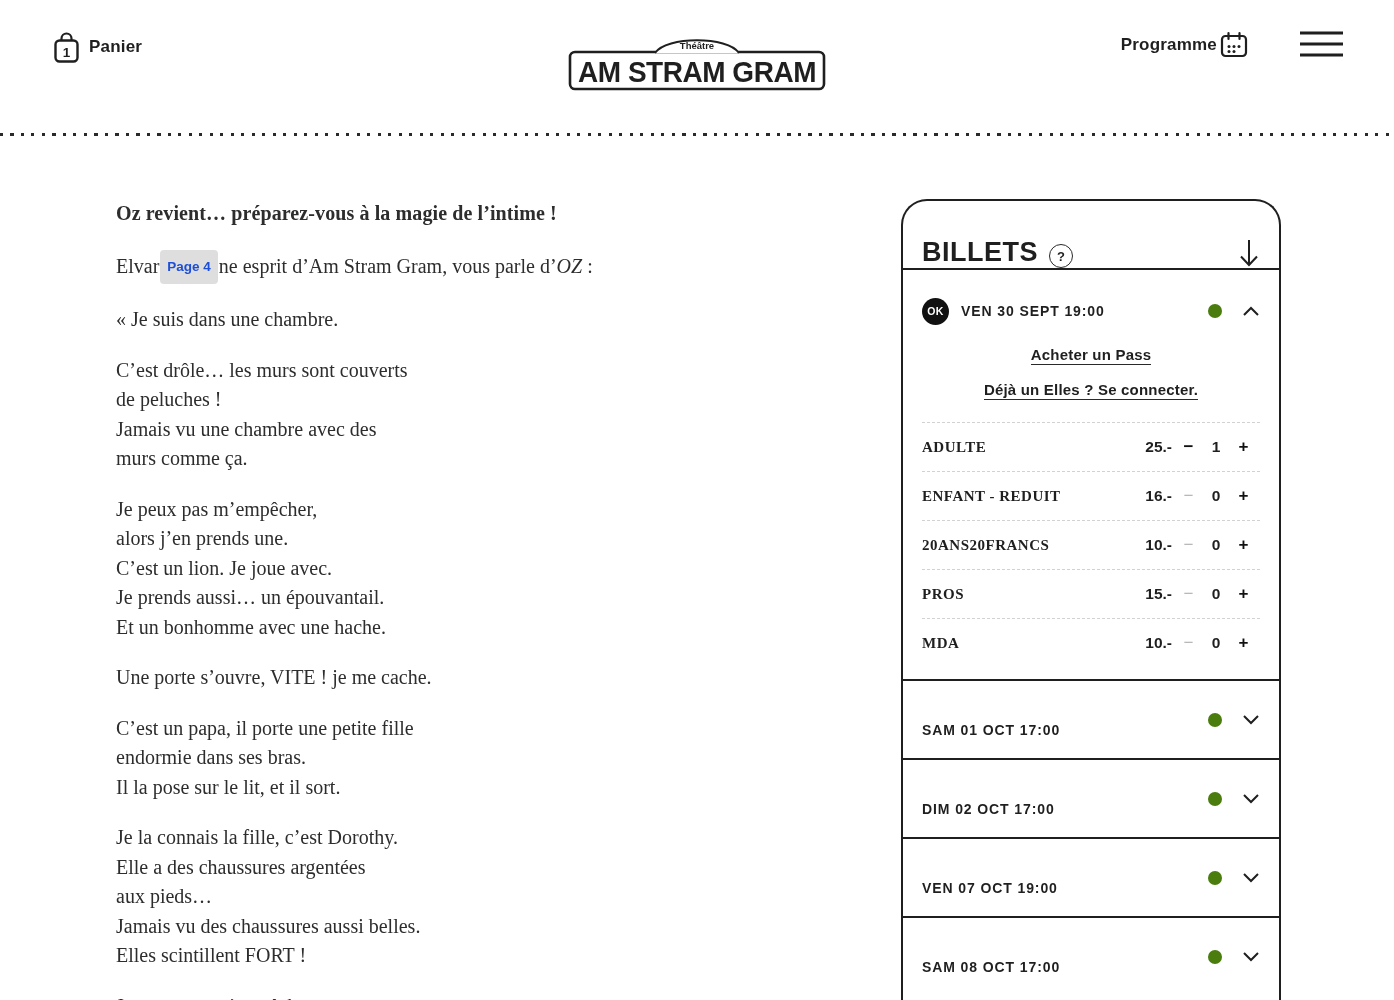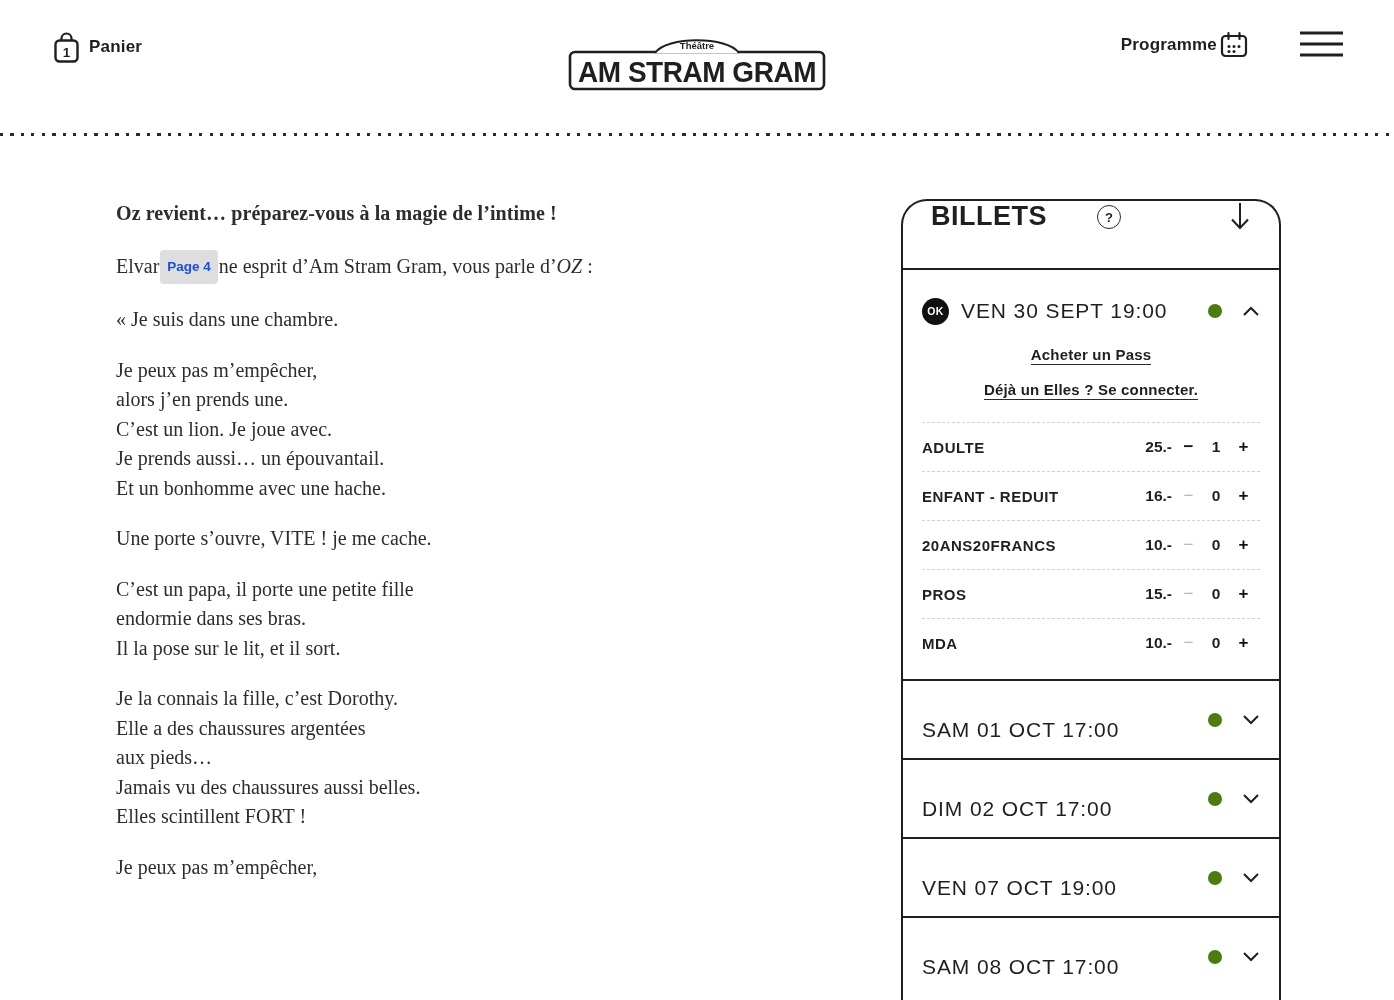--- a/index.html
+++ b/index.html
@@ -25,45 +25,45 @@
   .article p { margin-bottom:21px; white-space:pre-line; }
   .article .title { font-weight:bold; letter-spacing:.1px; }
   .page-badge { display:inline-block; font-family:"Liberation Sans",sans-serif;
     font-size:13.5px; font-weight:600; color:#1d4ed8; background:#dedede;
     border-radius:4px; padding:2px 7px 3px; vertical-align:2px; margin:0 1px; }
   .it { font-style:italic; }
 
   
   .panel { position:absolute; left:901px; top:199px; width:380px; height:880px;
     border:2px solid #1f1f1f; border-bottom:none; border-radius:26px 26px 0 0; background:#fff; }
-  .panel-header { height:69px; border-bottom:2px solid #1f1f1f; display:flex; align-items:flex-start; padding:0 28px;gap:39px; }
+  .panel-header { height:69px; border-bottom:2px solid #1f1f1f; display:flex; align-items:flex-end; padding:0 19px; }
   .panel-title { font-size:27px; font-weight:800; letter-spacing:.5px; }
   .help-circle { width:24px; height:24px; border:1.6px solid #2a2a2a; border-radius:50%;
     display:flex; align-items:center; justify-content:center; font-size:13px; font-weight:700;
     margin-left:11px; margin-top:4px; cursor:pointer; }
   .header-arrow { margin-left:auto; cursor:pointer; display:flex; }
 
   .expanded { padding:20px 19px 12px;border-radius:6px; }
   .session-row { display:flex; align-items:center; height:42px; margin-bottom:10px; cursor:pointer; }
   .ok-badge { width:27px; height:27px; background:#111; color:#fff; border-radius:50%;
     display:flex; align-items:center; justify-content:center; font-size:10.5px; font-weight:800; letter-spacing:.3px; }
-  .session-label { font-size:21px; font-weight:400; letter-spacing:.9px; }
+  .session-label { font-size:14px; font-weight:700; letter-spacing:.9px; }
   .session-row .session-label { margin-left:12px; }
   .dot { width:14px; height:14px; border-radius:50%; background:#4a7c0e; margin-left:auto; }
   .chev { margin-left:20px; display:flex; cursor:pointer; }
 
   .pass-links { text-align:center; }
   .pass-link { display:inline-block; font-size:15px; font-weight:600; letter-spacing:.2px;
     border-bottom:1.3px solid #2a2a2a; padding-bottom:1px; cursor:pointer; }
   .pass-link.first { margin-top:4px; }
   .pass-link.second { margin-top:16px; }
 
   .tickets { margin-top:22px; }
   .ticket-row { display:flex; align-items:center; height:49px; border-top:1px dashed #d2d2d2; }
-  .ticket-name { flex:1; font-size:15px; font-weight:600; letter-spacing:.5px; }
+  .ticket-name { flex:1; font-size:15px; font-weight:600; letter-spacing:.5px;font-family:Liberation Serif, serif; }
   .ticket-price { width:48px; text-align:right; font-size:15.5px; font-weight:600; }
   .qty-btn { width:33px; text-align:center; font-size:17px; font-weight:800; cursor:pointer; background:none; border:none; font-family:inherit; color:#111; }
   .qty-btn.disabled { color:#b5b5b5; font-weight:400; }
   .qty-val { width:22px; text-align:center; font-size:15.5px; font-weight:600; }
 
   .session-collapsed { height:79px; border-top:2px solid #1f1f1f; display:flex; align-items:center; padding:0 19px; cursor:pointer; }
   .session-collapsed .session-label { flex:none;margin-top:20px; }
 
   svg { display:block; }
 </style>
@@ -115,20 +115,24 @@
     </svg>
   </div>
 </div>
 
 <div class="dotted-line"></div>
 
 <div class="article">
   <p class="title">Oz revient… préparez-vous à la magie de l’intime !</p>
   <p><span>Elvar</span><span class="page-badge">Page 4</span><span>ne esprit d’Am Stram Gram, vous parle d’</span><span class="it">OZ</span><span> :</span></p>
   <p>« Je suis dans une chambre.</p>
+  <p>C’est drôle… les murs sont couverts
+de peluches !
+Jamais vu une chambre avec des
+murs comme ça.</p>
   <p>Je peux pas m’empêcher,
 alors j’en prends une.
 C’est un lion. Je joue avec.
 Je prends aussi… un épouvantail.
 Et un bonhomme avec une hache.</p>
   <p>Une porte s’ouvre, VITE ! je me cache.</p>
   <p>C’est un papa, il porte une petite fille
 endormie dans ses bras.
 Il la pose sur le lit, et il sort.</p>
   <p>Je la connais la fille, c’est Dorothy.

